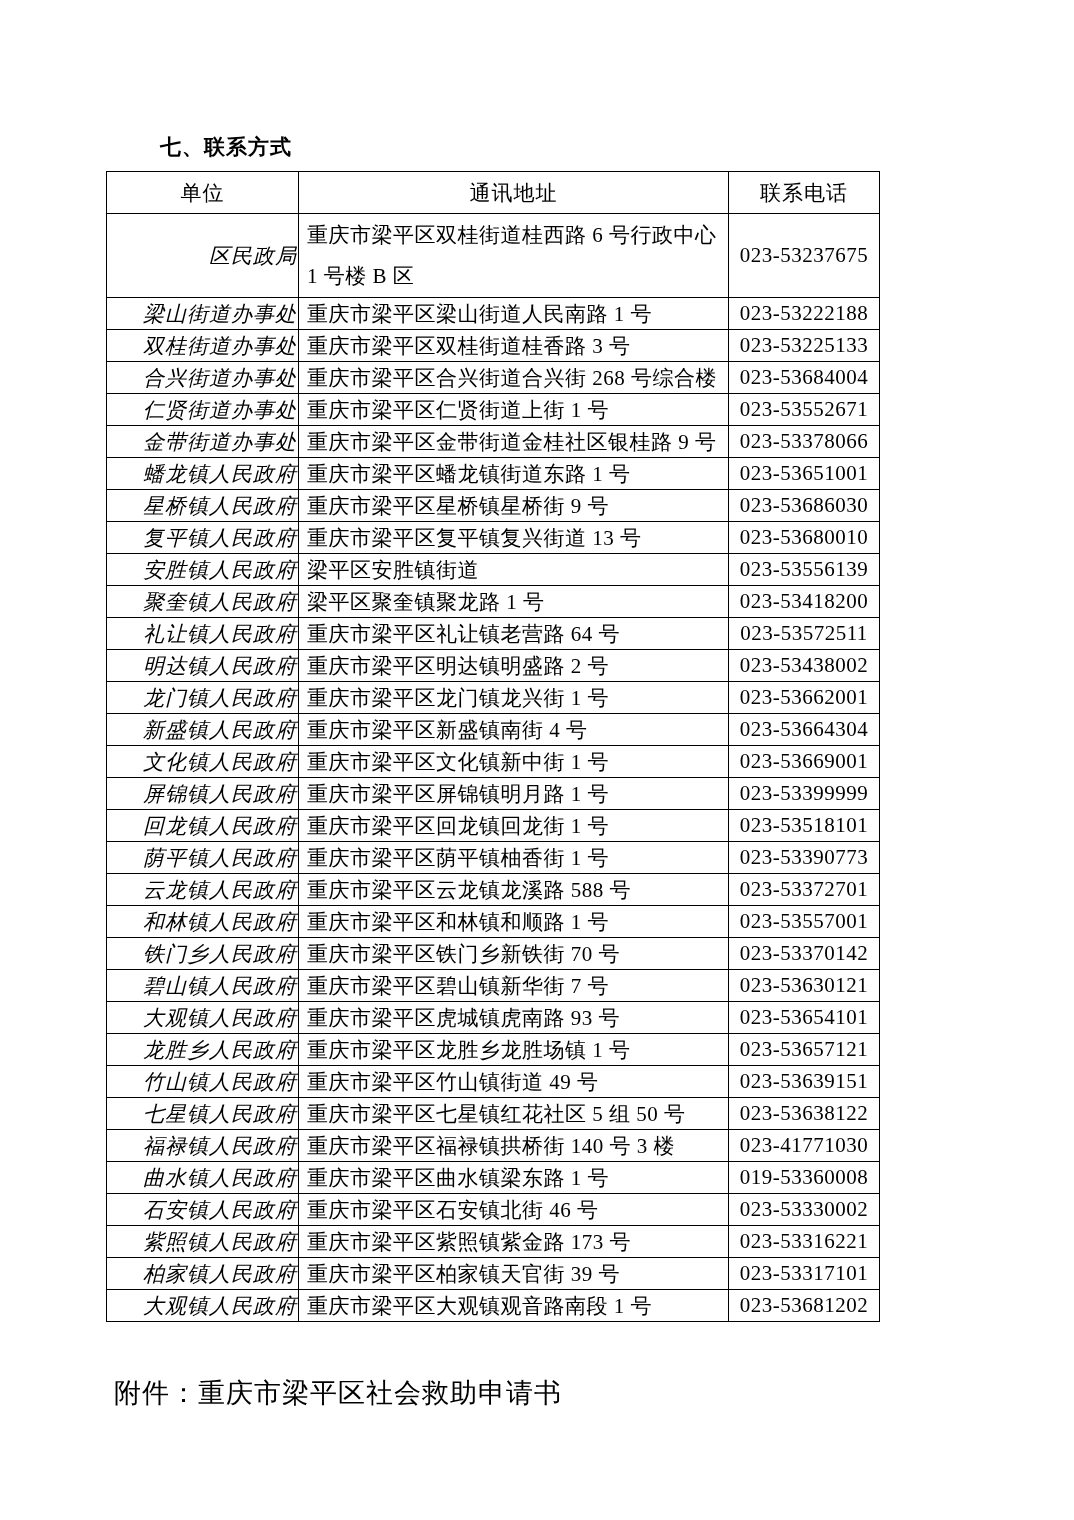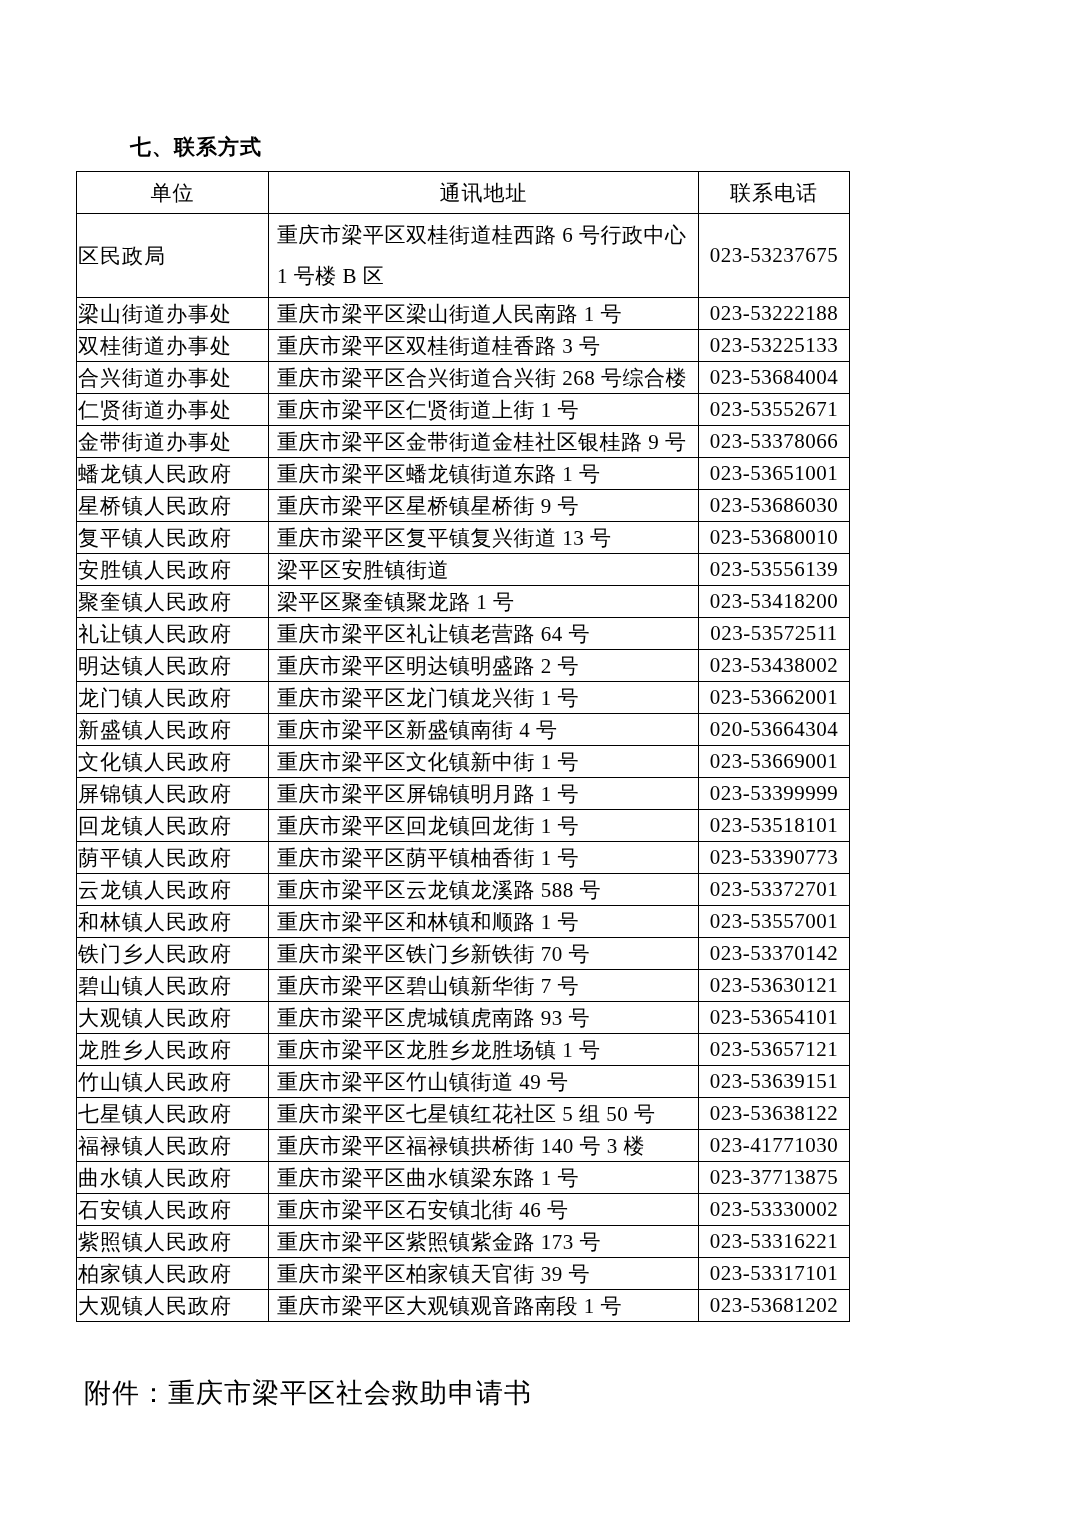--- a/index.html
+++ b/index.html
@@ -10,21 +10,21 @@
   body {
     width: 1074px;
     height: 1520px;
     color: #000000;
     font-family: "Liberation Serif", "DejaVu Serif", serif;
     position: relative;
     overflow: hidden;
   }
   .page {
     box-sizing: border-box;
-    padding: 135px 150px 0 76px;
+    padding: 135px 150px 0 106px;
   }
   .section-title {
     font-family: "Liberation Sans", "DejaVu Sans", sans-serif;
     font-weight: bold;
     font-size: 21px;
     line-height: 24px;
     margin: 0 0 12px 54px;
     letter-spacing: 1px;
   }
   table.contact-table {
@@ -39,23 +39,24 @@
     font-weight: normal;
     vertical-align: middle;
     overflow: hidden;
   }
   .contact-table th {
     height: 39px;
     text-align: center;
     letter-spacing: 1px;
   }
   .contact-table td.unit {
-    text-align: left;
+    text-align: right;
     height: 29px;
     letter-spacing: 1px;
+    font-style: italic;
   }
   .contact-table td.address {
     text-align: left;
     padding: 0 6px 0 8px;
     white-space: pre-line;
     letter-spacing: 0.5px;
   }
   .contact-table td.phone {
     text-align: center;
     letter-spacing: 0.5px;
@@ -160,21 +161,21 @@
           <td class="phone">023-53438002</td>
         </tr>
         <tr>
           <td class="unit">龙门镇人民政府</td>
           <td class="address">重庆市梁平区龙门镇龙兴街 1 号</td>
           <td class="phone">023-53662001</td>
         </tr>
         <tr>
           <td class="unit">新盛镇人民政府</td>
           <td class="address">重庆市梁平区新盛镇南街 4 号</td>
-          <td class="phone">020-53664304</td>
+          <td class="phone">023-53664304</td>
         </tr>
         <tr>
           <td class="unit">文化镇人民政府</td>
           <td class="address">重庆市梁平区文化镇新中街 1 号</td>
           <td class="phone">023-53669001</td>
         </tr>
         <tr>
           <td class="unit">屏锦镇人民政府</td>
           <td class="address">重庆市梁平区屏锦镇明月路 1 号</td>
           <td class="phone">023-53399999</td>
@@ -230,21 +231,21 @@
           <td class="phone">023-53638122</td>
         </tr>
         <tr>
           <td class="unit">福禄镇人民政府</td>
           <td class="address">重庆市梁平区福禄镇拱桥街 140 号 3 楼</td>
           <td class="phone">023-41771030</td>
         </tr>
         <tr>
           <td class="unit">曲水镇人民政府</td>
           <td class="address">重庆市梁平区曲水镇梁东路 1 号</td>
-          <td class="phone">023-37713875</td>
+          <td class="phone">019-53360008</td>
         </tr>
         <tr>
           <td class="unit">石安镇人民政府</td>
           <td class="address">重庆市梁平区石安镇北街 46 号</td>
           <td class="phone">023-53330002</td>
         </tr>
         <tr>
           <td class="unit">紫照镇人民政府</td>
           <td class="address">重庆市梁平区紫照镇紫金路 173 号</td>
           <td class="phone">023-53316221</td>

